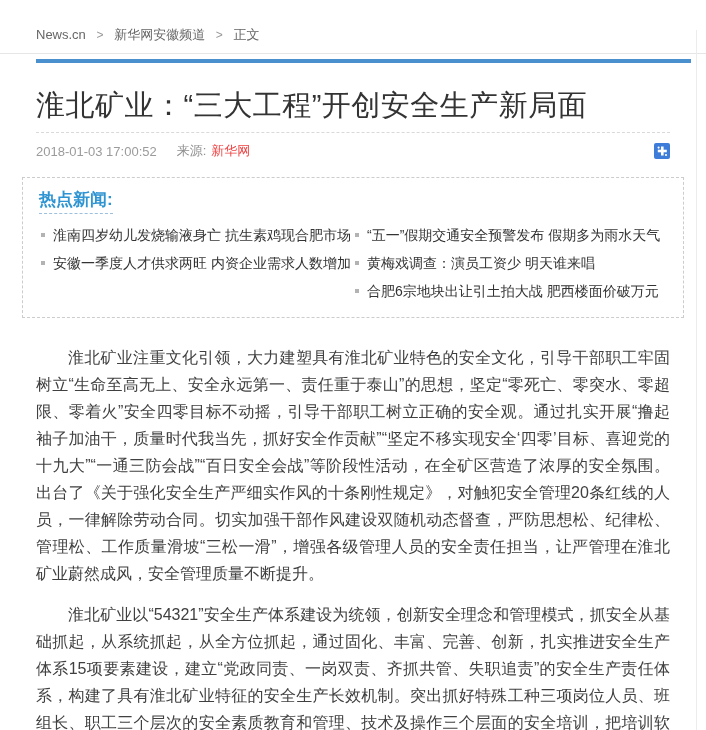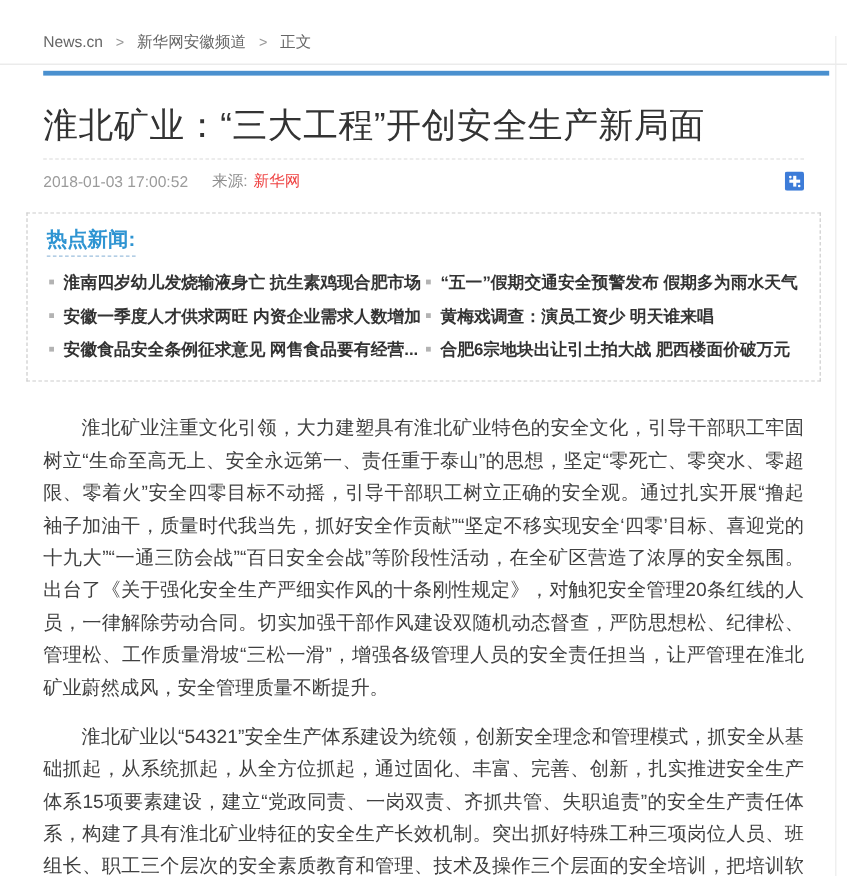--- a/index.html
+++ b/index.html
@@ -49,21 +49,21 @@
     border: 1px dashed #cccccc;
     padding: 10px 16px 12px 16px;
     background: #fff;
   }
   .hotnews-header {
     display: inline-block;
     font-size: 17px; font-weight: bold; color: #2e94d2;
     border-bottom: 1px dashed #9cbfdd; padding-bottom: 2px;
   }
   .hotnews-cols { display: flex; margin-top: 7px; }
-  .hotnews-cols ul { list-style: none; margin: 0; padding: 0; width: 50%; font-weight: bold; }
+  .hotnews-cols ul { list-style: none; margin: 0; padding: 0; width: 50%; }
   .hotnews-cols li {
     font-size: 14px; color: #333; line-height: 28px;
     white-space: nowrap; overflow: hidden; cursor: pointer;
   }
   .hotnews-cols li a { color: #333; text-decoration: none; }
   .bullet {
     display: inline-block; width: 4px; height: 4px;
     background: #b3b3b3; margin: 0 8px 3px 2px; vertical-align: middle;
   }
 
@@ -109,21 +109,20 @@
     </svg>
   </span>
 </div>
 
 <div class="hotnews">
   <div class="hotnews-header">热点新闻:</div>
   <div class="hotnews-cols">
     <ul>
       <li><span class="bullet"></span><a>淮南四岁幼儿发烧输液身亡 抗生素鸡现合肥市场</a></li>
       <li><span class="bullet"></span><a>安徽一季度人才供求两旺 内资企业需求人数增加</a></li>
-      <li><span class="bullet"></span><a>安徽食品安全条例征求意见 网售食品要有经营...</a></li>
     </ul>
     <ul>
       <li><span class="bullet"></span><a>“五一”假期交通安全预警发布 假期多为雨水天气</a></li>
       <li><span class="bullet"></span><a>黄梅戏调查：演员工资少 明天谁来唱</a></li>
       <li><span class="bullet"></span><a>合肥6宗地块出让引土拍大战 肥西楼面价破万元</a></li>
     </ul>
   </div>
 </div>
 
 <div class="article">

